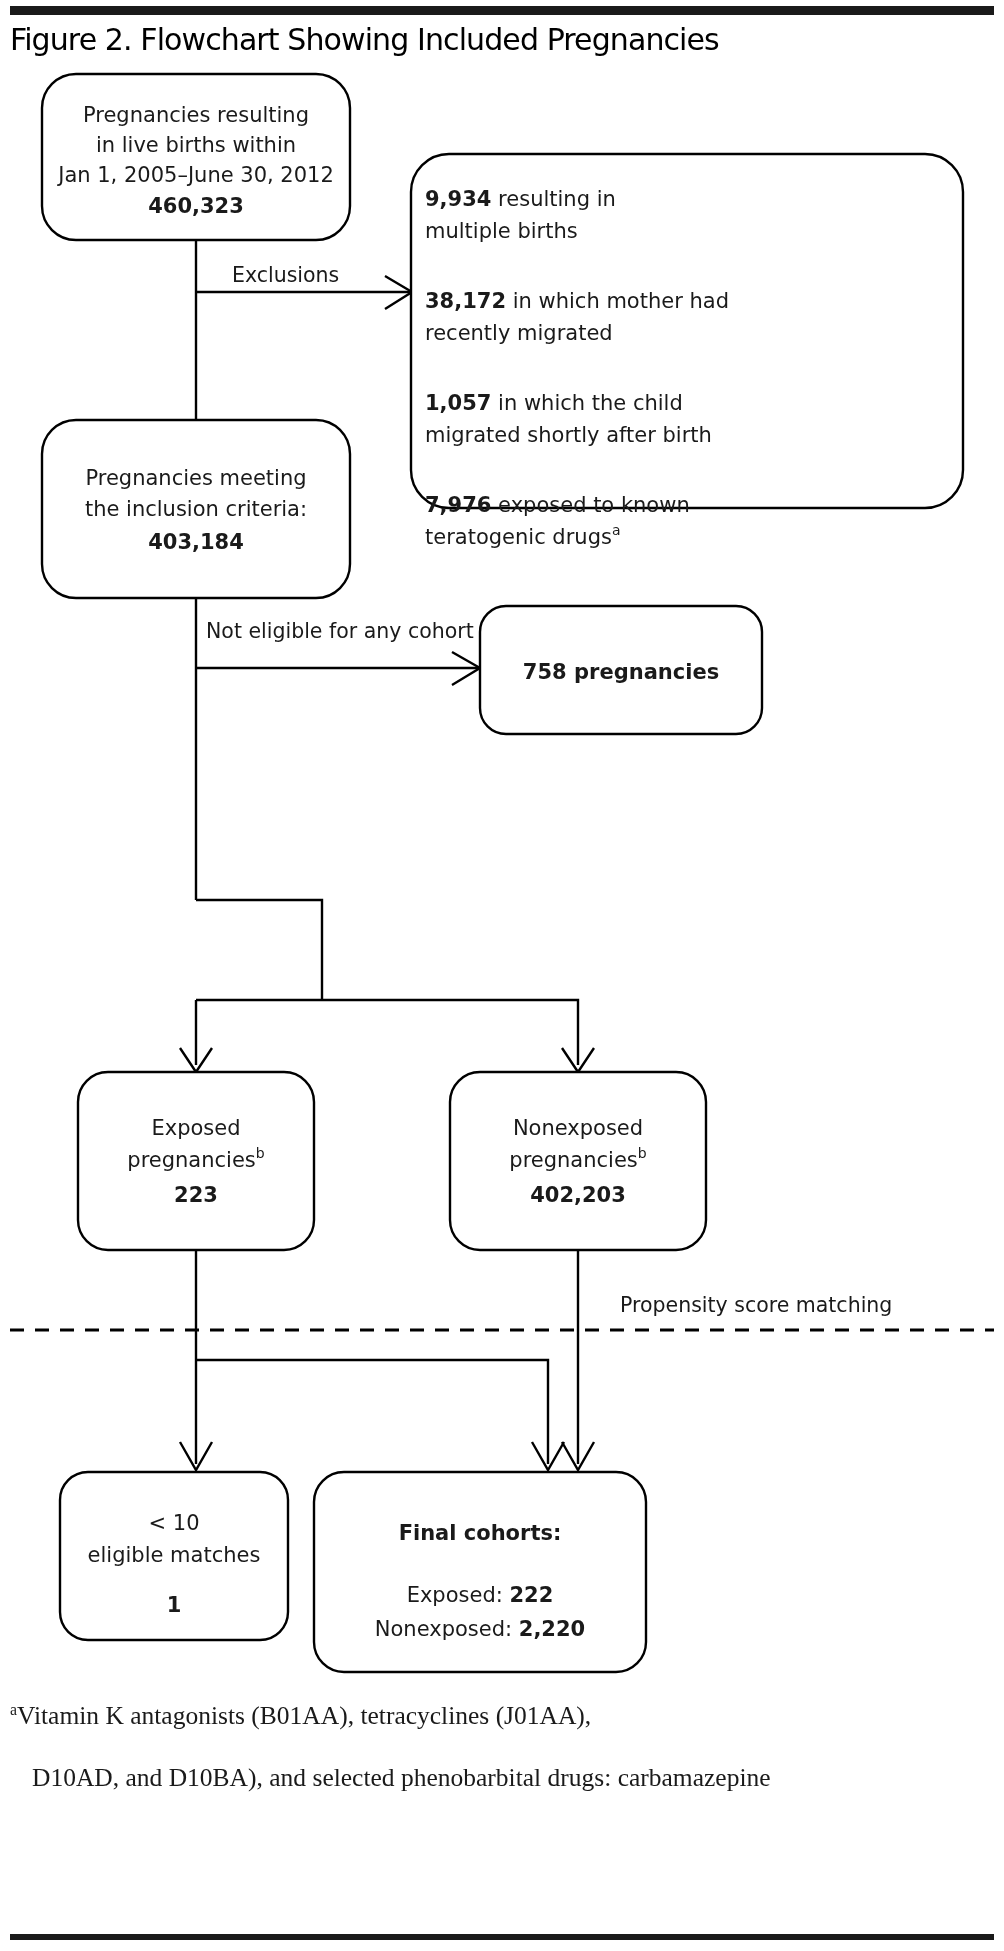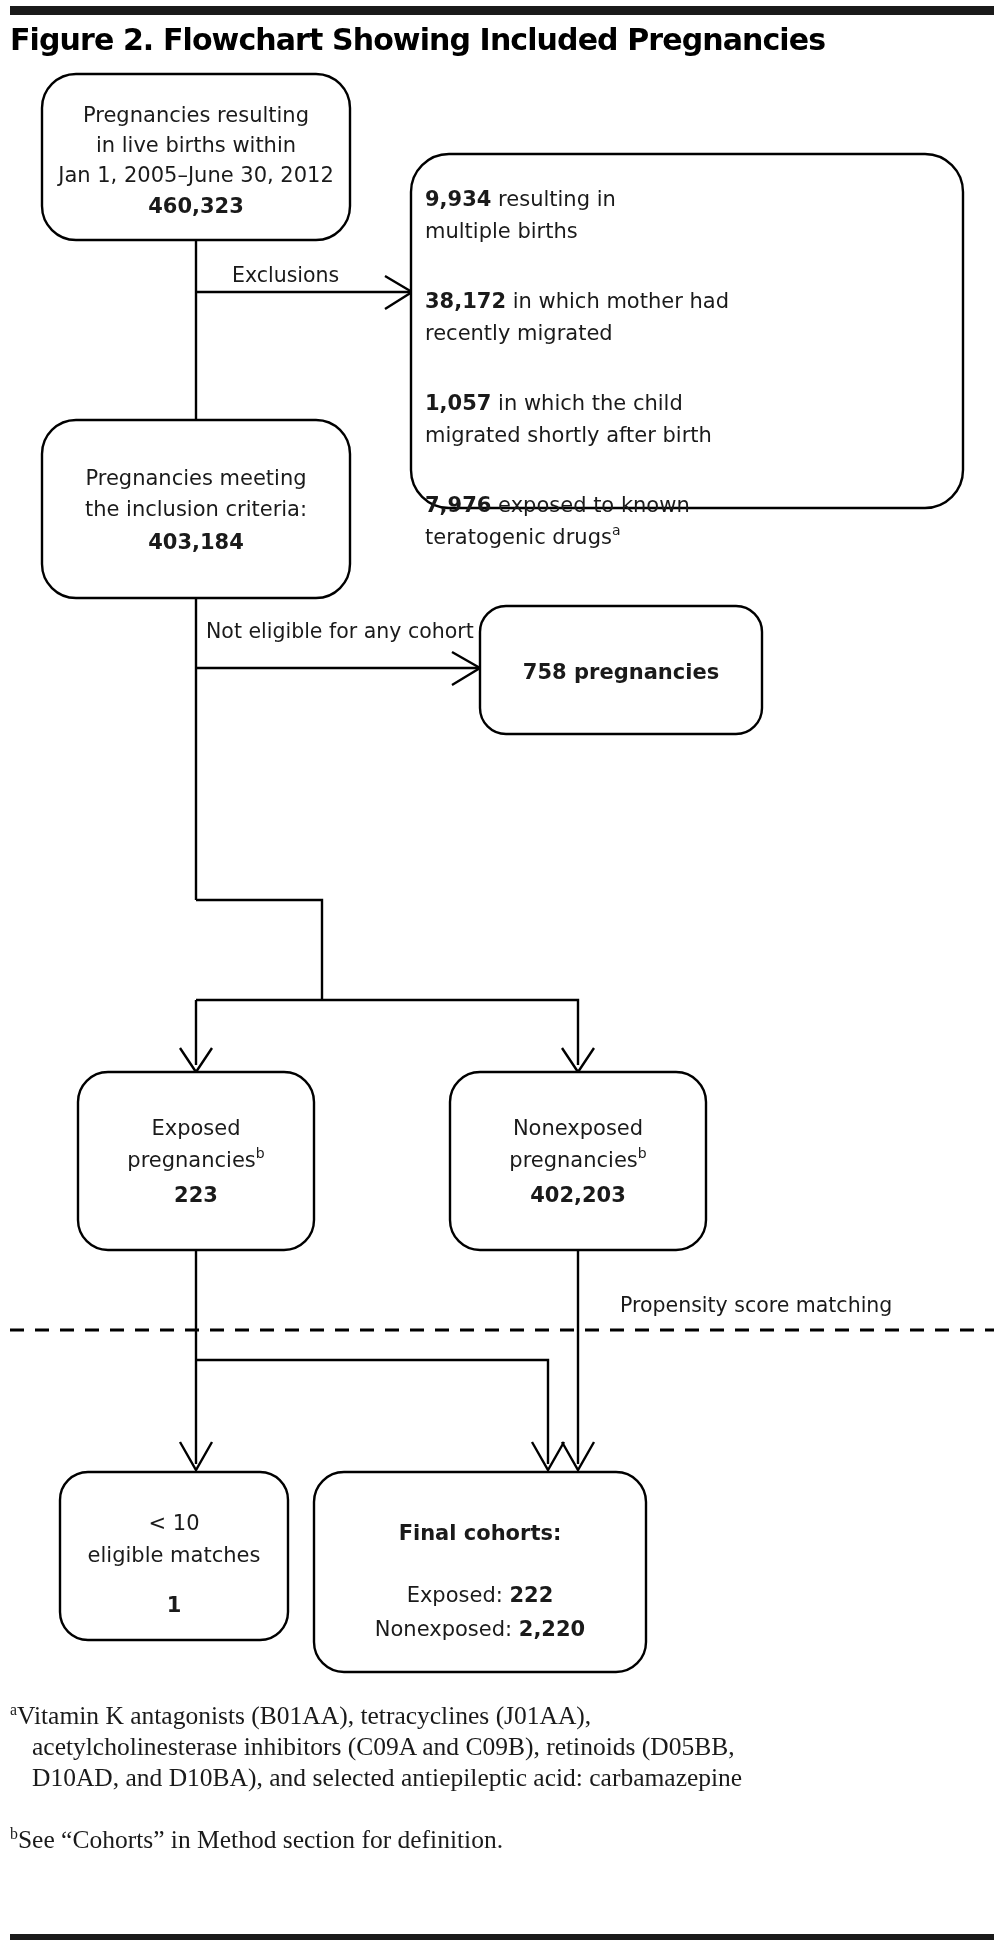--- a/index.html
+++ b/index.html
@@ -26,21 +26,21 @@
   }
   #rule-top { top: 6px; height: 9px; }
   #rule-bottom { top: 1934px; height: 6px; }
 
   #figure-title {
     position: absolute;
     left: 10px;
     top: 22px;
     width: 980px;
     font-family: "DejaVu Sans", sans-serif;
-    font-weight: bold;
+    font-weight: normal;
     font-size: 30px;
     letter-spacing: -0.9px;
     color: #000;
     white-space: nowrap;
   }
 
   #flow-svg {
     position: absolute;
     left: 0;
     top: 60px;
@@ -224,22 +224,21 @@
       </text>
       <text x="480" y="1576" text-anchor="middle">
         <tspan class="ftext">Nonexposed: </tspan><tspan class="ftext b">2,220</tspan>
       </text>
     </g>
 
   </svg>
 
   <div id="footnotes">
     <p><sup class="marker">a</sup><span>Vitamin K antagonists (B01AA), tetracyclines (J01AA),</span><br>
-      <span>acetylcholinesterase inhibitors (C09A and C09B), retinoids (D05BB,</span><br>
-      <span>D10AD, and D10BA), and selected antiepileptic acid: carbamazepine</span><br>
+      <br>
+      <span>D10AD, and D10BA), and selected phenobarbital drugs: carbamazepine</span><br>
       <br>
       </p>
-    <p><sup class="marker">b</sup><span>See “Cohorts” in Method section for definition.</span></p>
   </div>
 
   <div class="rule" id="rule-bottom"></div>
 
 </div>
 
 </body></html>

